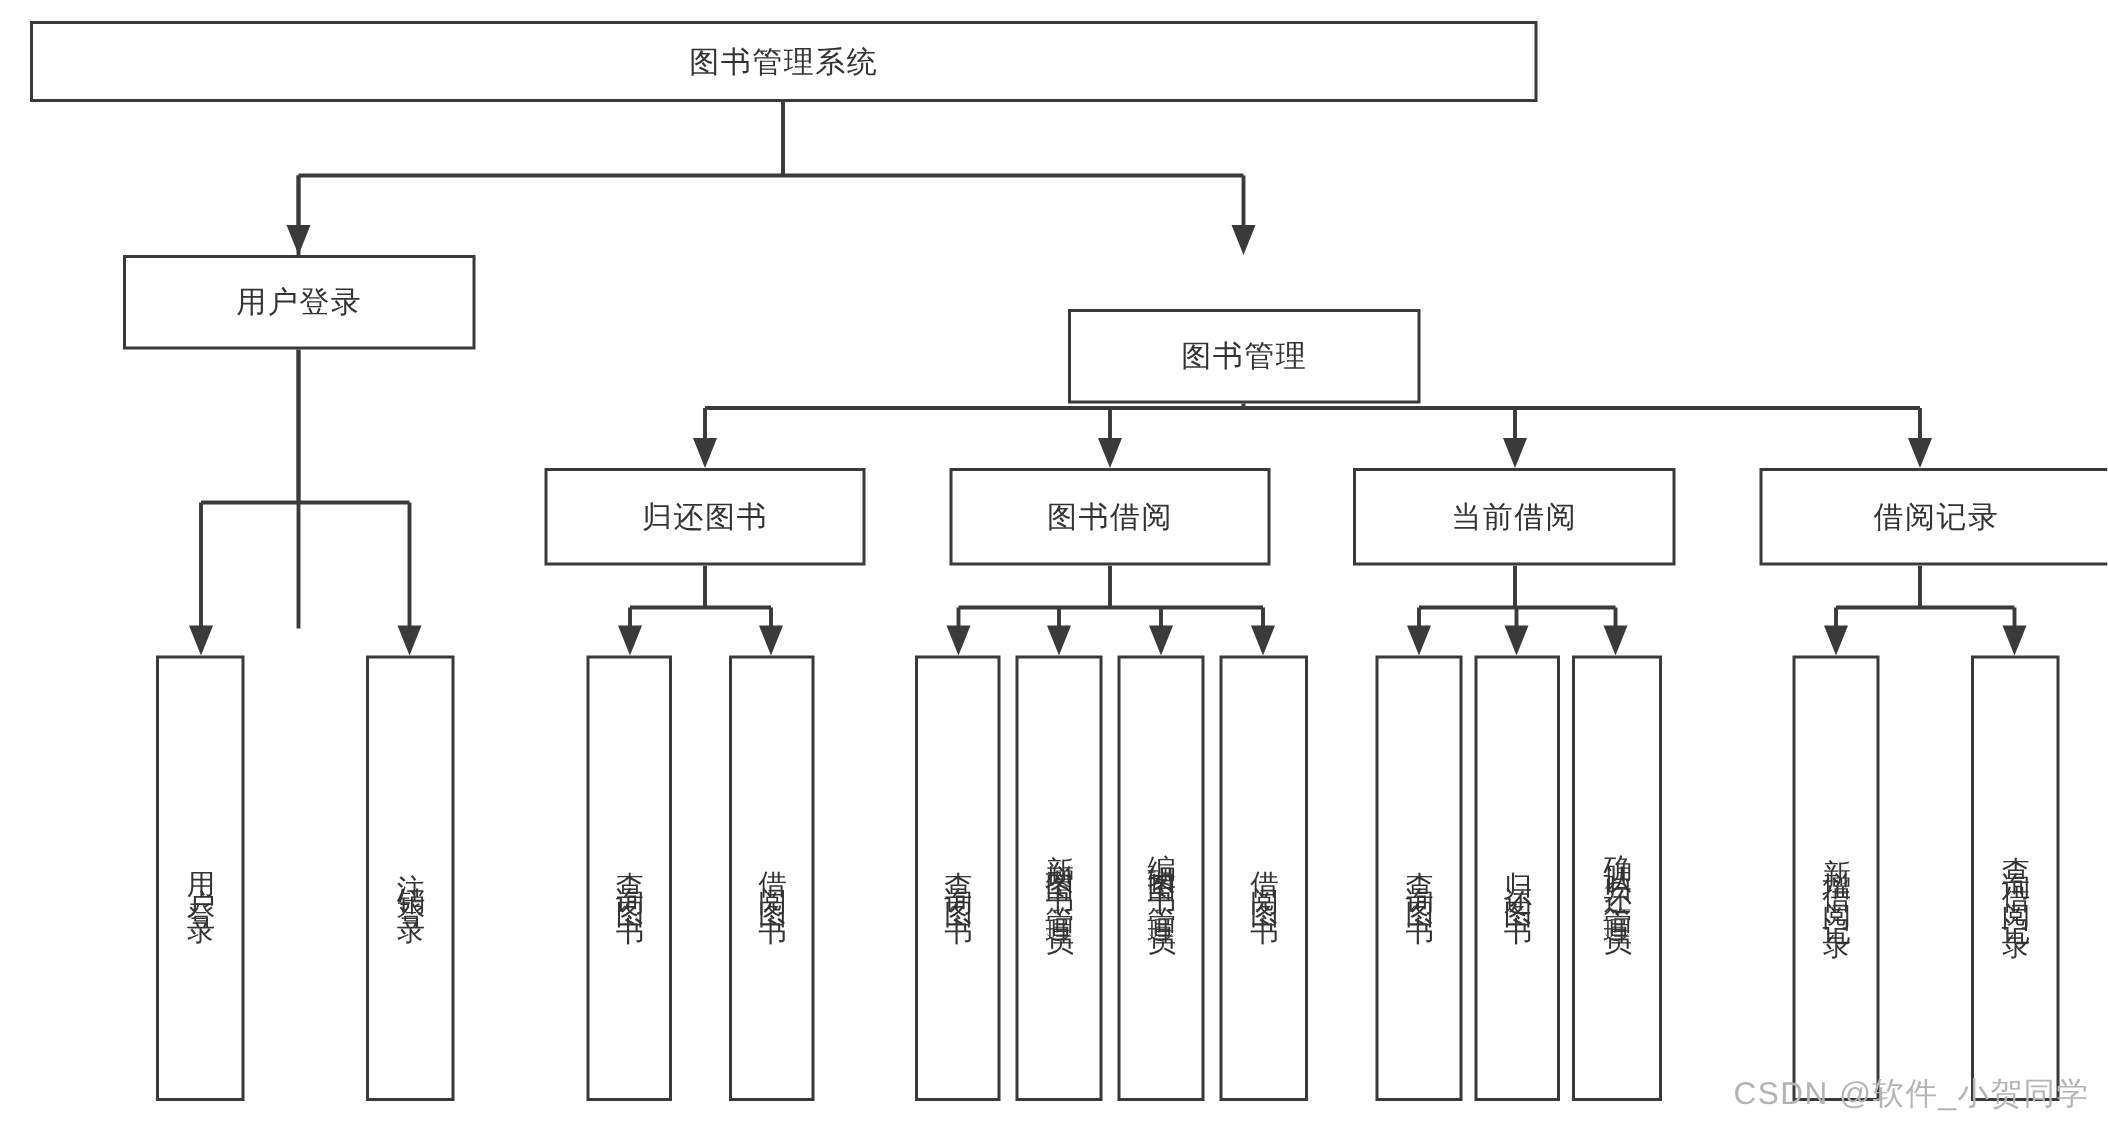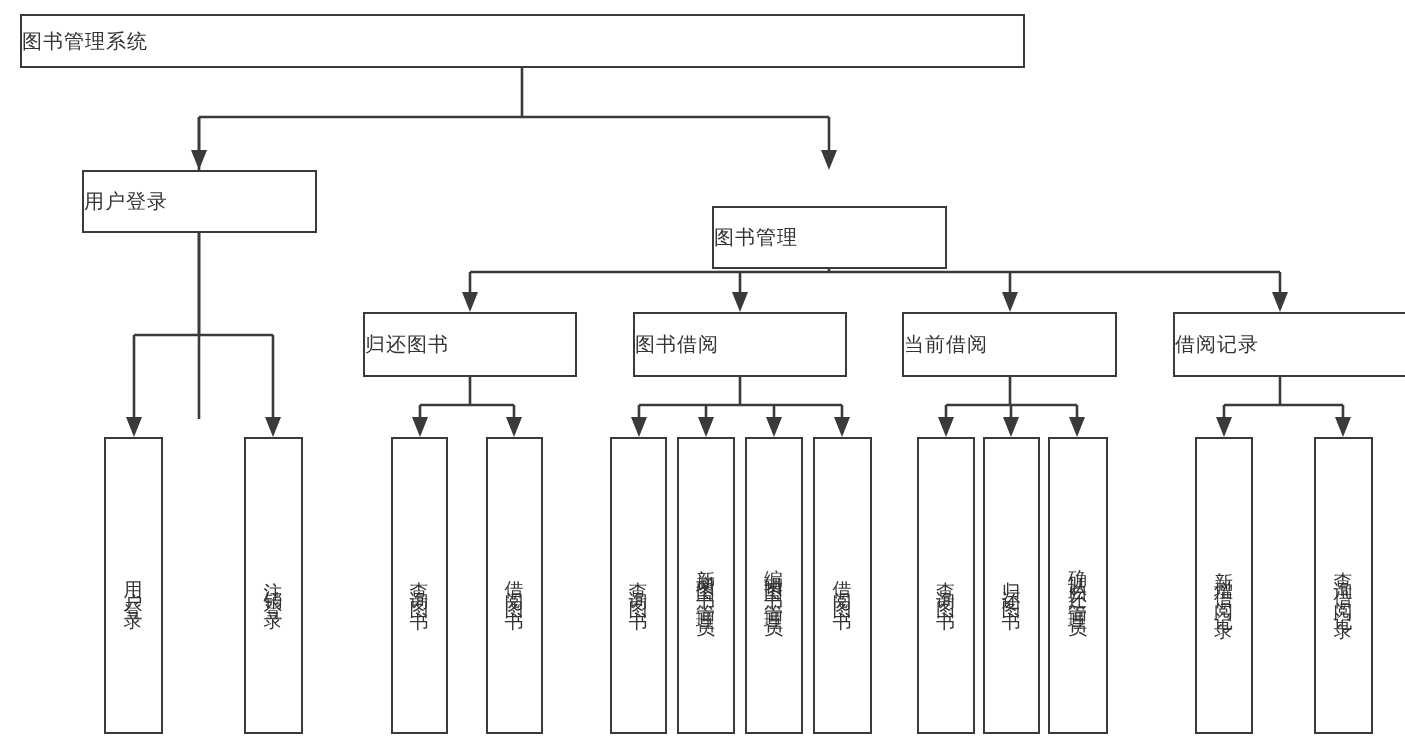--- a/index.html
+++ b/index.html
@@ -19,21 +19,21 @@
   .connectors{
     position:absolute;left:0;top:0;width:1405px;height:747px;
     z-index:0;
   }
   .connectors path{stroke:var(--line);stroke-width:2.6;fill:none;}
   .connectors polygon{fill:var(--line);stroke:none;}
   .hbox{
     position:absolute;
     border:2.5px solid var(--line);
     background:#fff;
-    display:flex;align-items:center;justify-content:flex-start;
+    display:flex;align-items:center;justify-content:center;
     font-size:20px;color:var(--text);
     letter-spacing:1px;
     z-index:1;
     box-sizing:border-box;
   }
   .vbox{
     position:absolute;
     border:2.5px solid var(--line);
     background:#fff;
     display:flex;align-items:center;justify-content:center;
@@ -175,14 +175,15 @@
     <span class="vtext long">确认归还（管理员）</span>
   </div>
 
   <div class="vbox" style="left:1195px;top:437px;width:58px;height:297px;">
     <span class="vtext">新增借阅记录</span>
   </div>
   <div class="vbox" style="left:1314px;top:437px;width:59px;height:297px;">
     <span class="vtext">查询借阅记录</span>
   </div>
 
+  <div class="watermark">CSDN @软件_小贺同学</div>
 
 </div>
 
 </body></html>

